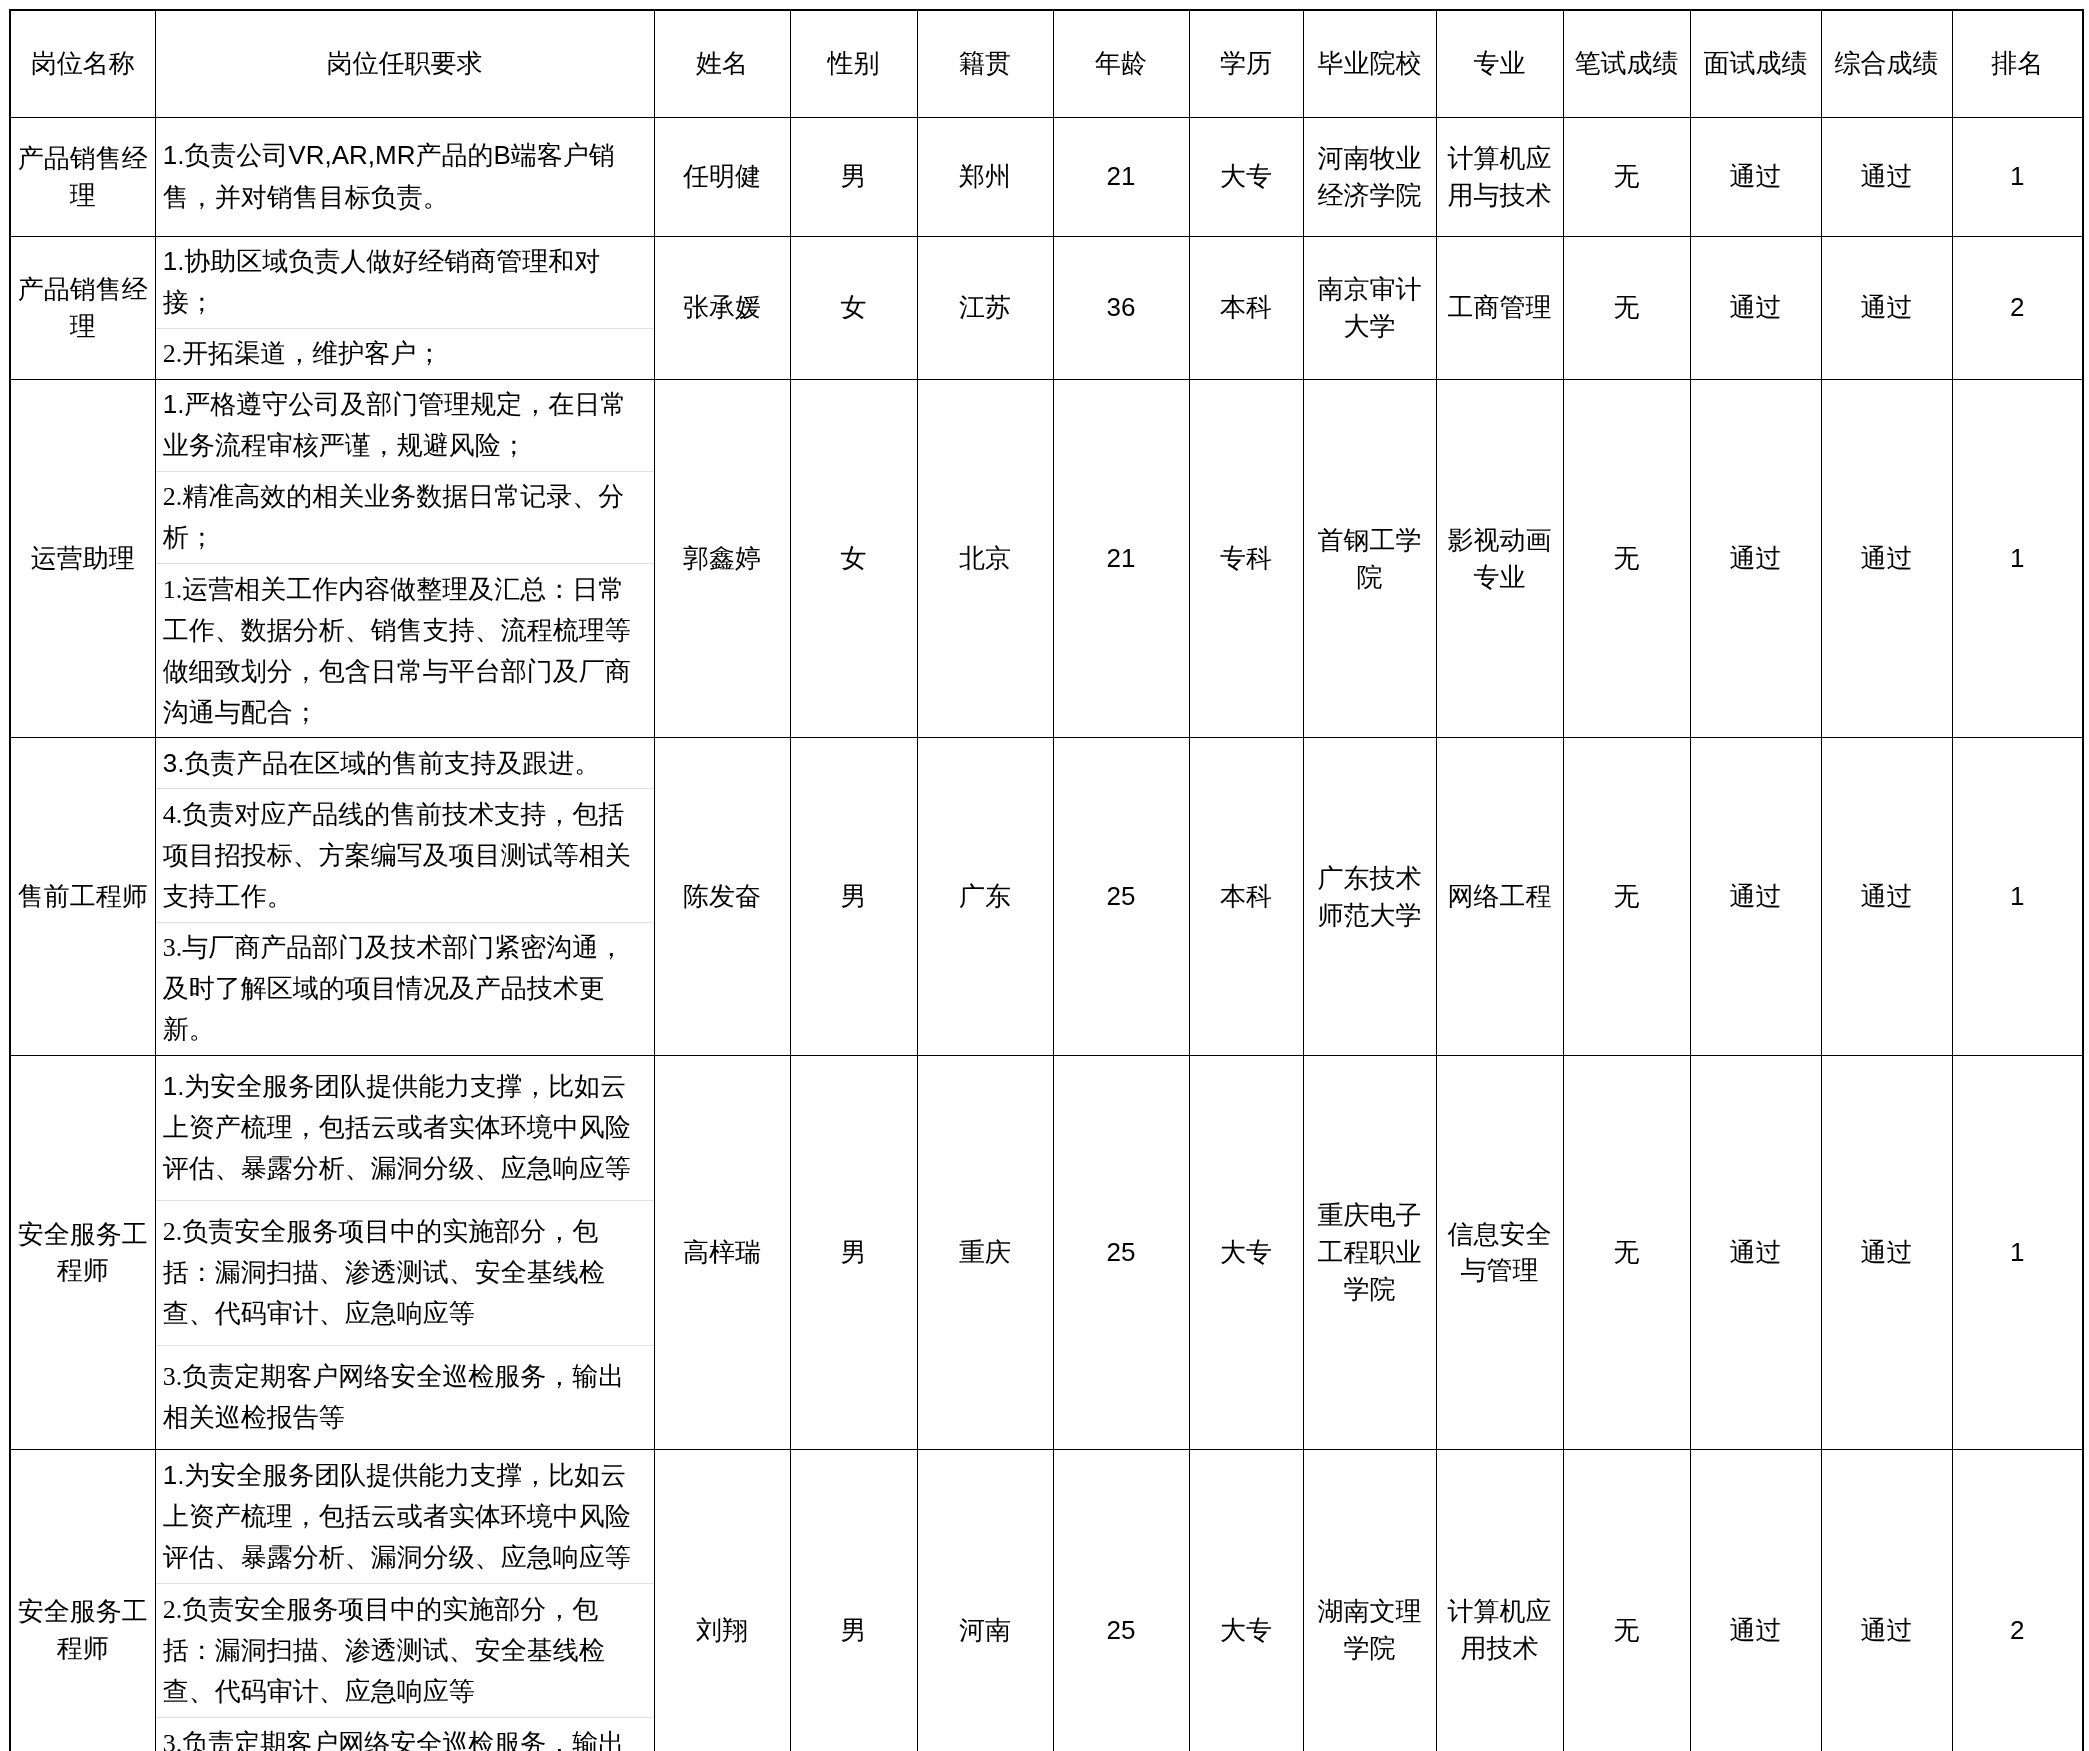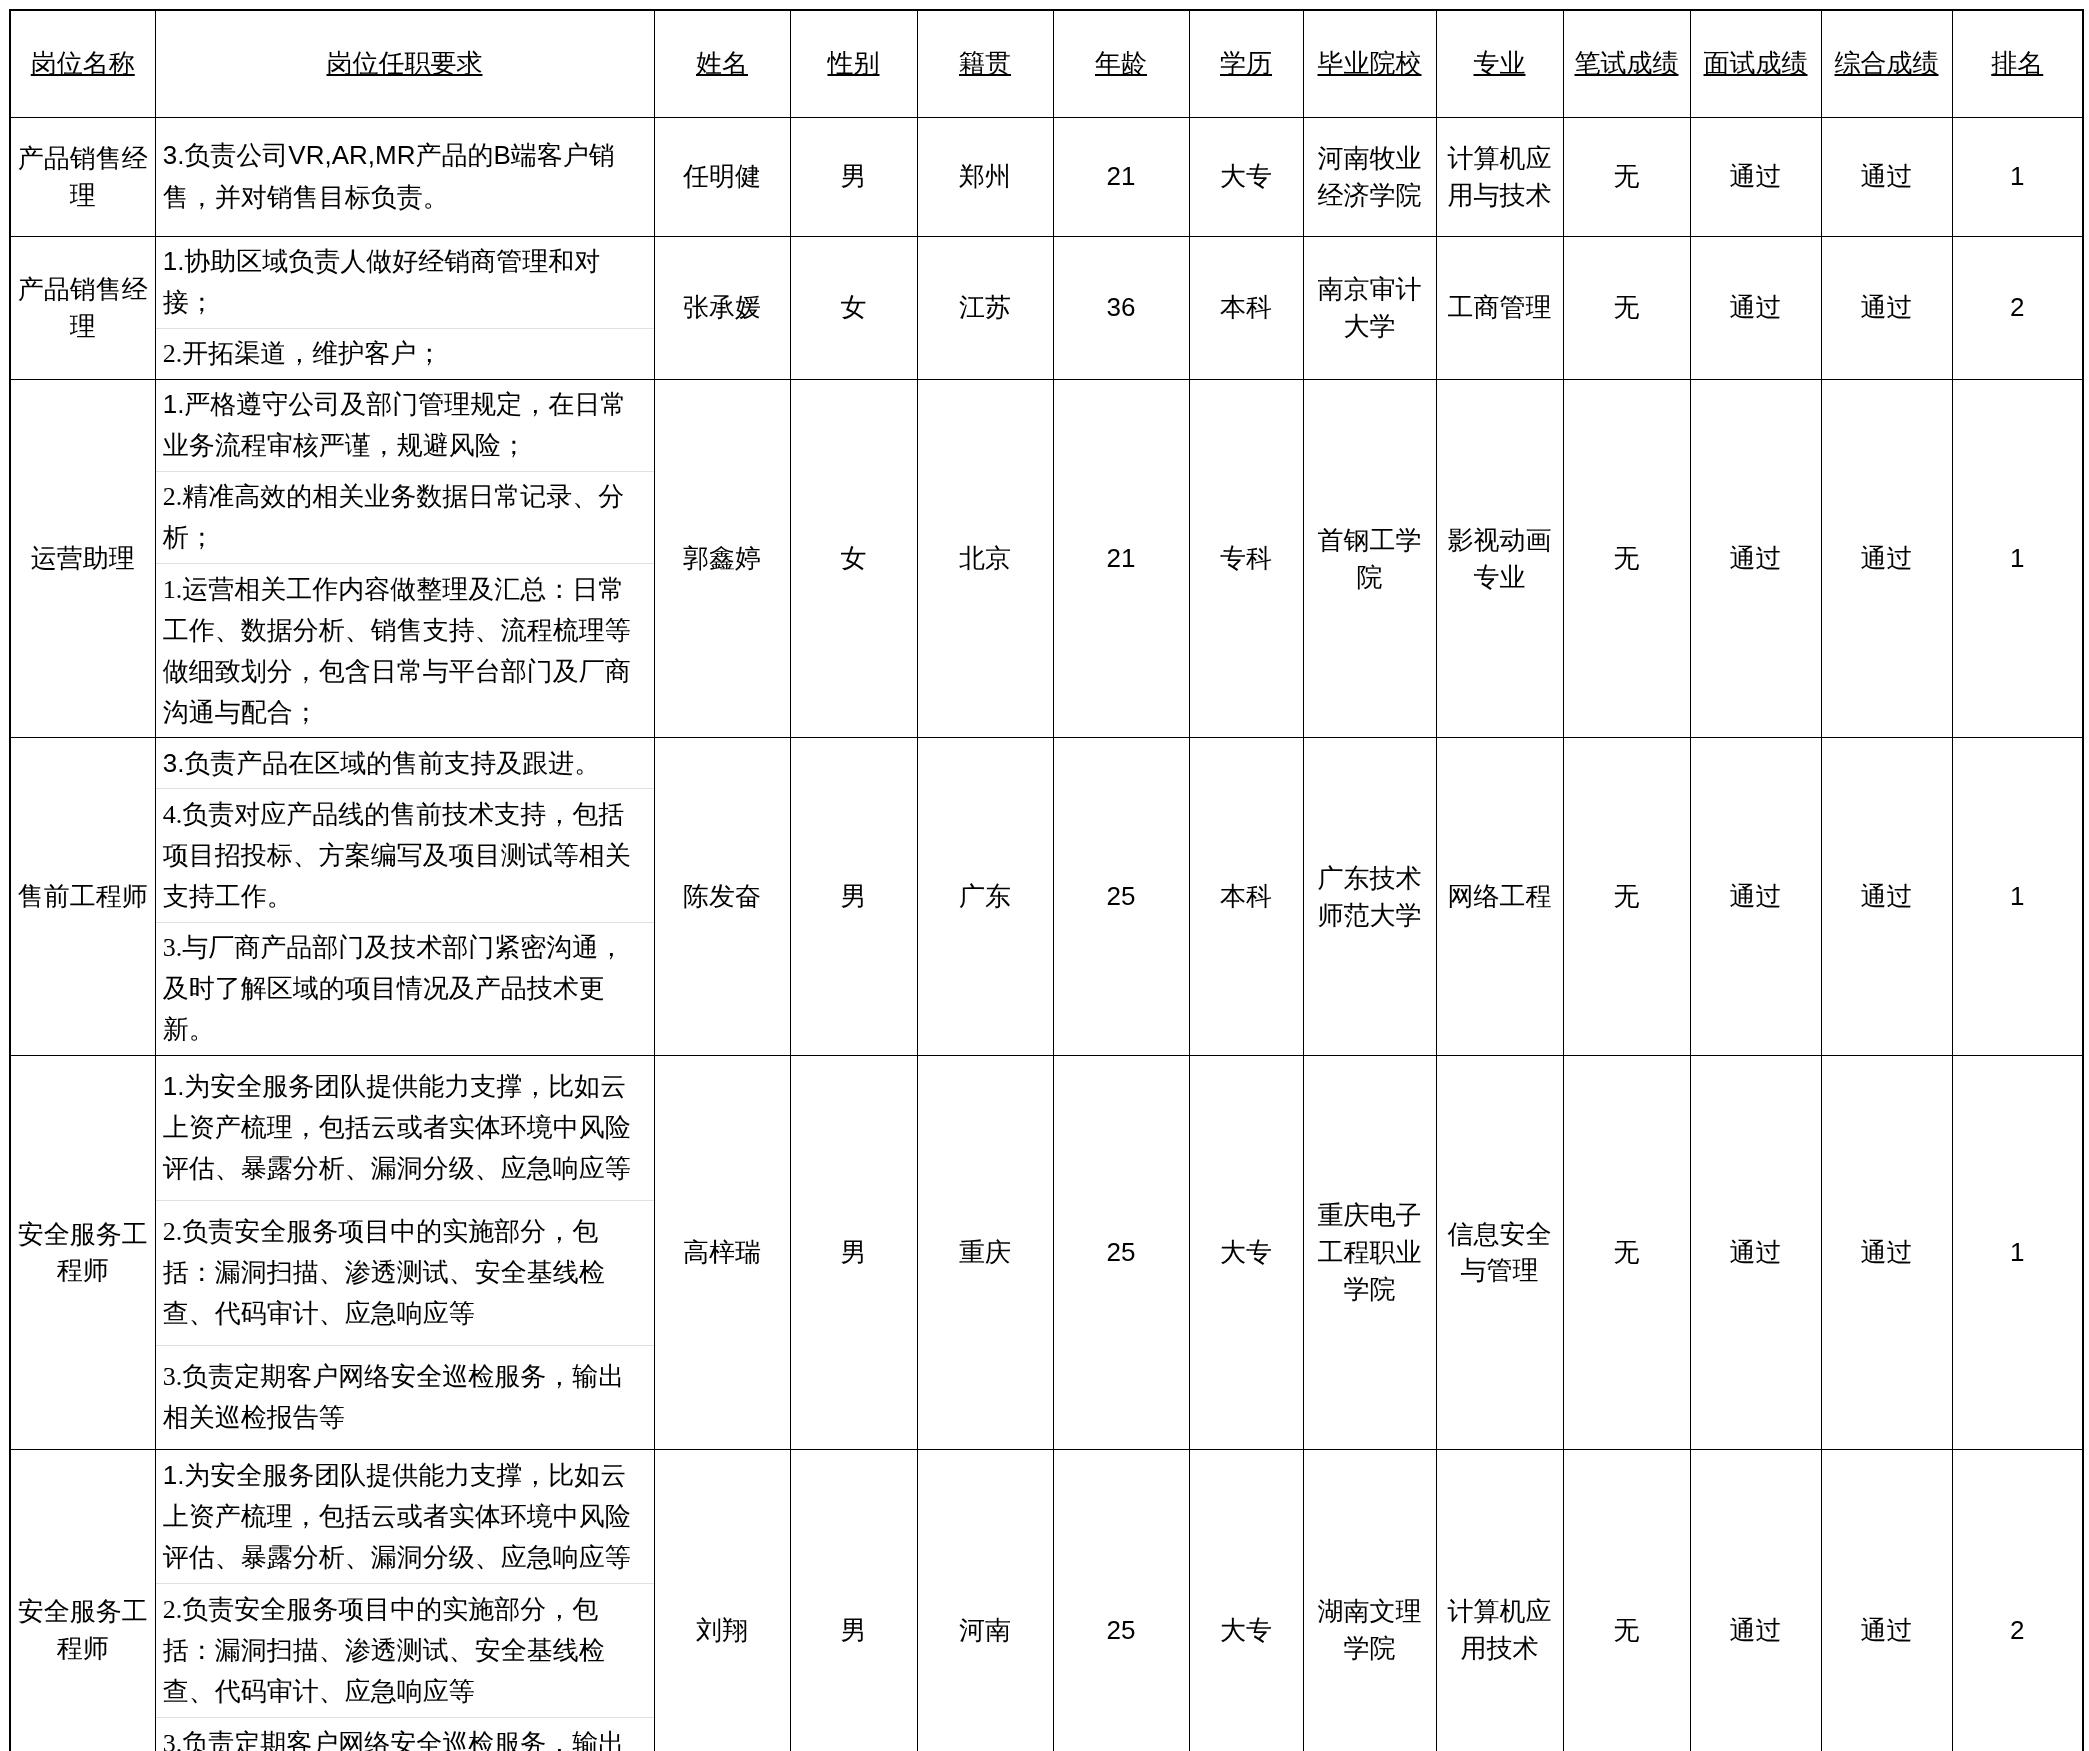--- a/index.html
+++ b/index.html
@@ -24,21 +24,21 @@
   }
   th,td{
     border:1.8px solid var(--border-color);
     font-size:26px;
     font-weight:normal;
     text-align:center;
     vertical-align:middle;
     padding:0;
     overflow:hidden;
   }
-  thead tr{height:107px;text-decoration:underline;}
+  thead tr{height:107px;}
   tbody tr:nth-child(1){height:119px;}
   tbody tr:nth-child(2){height:140px;}
   tbody tr:nth-child(3){height:326px;}
   tbody tr:nth-child(4){height:285px;}
   tbody tr:nth-child(5){height:394px;}
   tbody tr:nth-child(6){height:362px;}
   .cell{line-height:1.42;padding:1.8px 5.4px;}
   td.req-td{padding:0;vertical-align:top;height:inherit;}
   .req-cell{
     display:flex;
@@ -94,21 +94,21 @@
           <th class="cell">综合成绩</th>
           <th class="cell">排名</th>
         </tr>
     </thead>
     <tbody>
         <tr class="body-row">
     <td class="cell">产品销售经理</td>
     <td class="req-td">
       <div class="req-cell">
               <div class="req-item">
-                <span>3.负责公司VR,AR,MR产品的B端客户销售，并对销售目标负责。</span>
+                <span>1.负责公司VR,AR,MR产品的B端客户销售，并对销售目标负责。</span>
               </div>
             </div>
     </td>
     <td class="cell">任明健</td>
     <td class="cell">男</td>
     <td class="cell">郑州</td>
     <td class="cell">21</td>
     <td class="cell">大专</td>
     <td class="cell">河南牧业经济学院</td>
     <td class="cell">计算机应用与技术</td>

